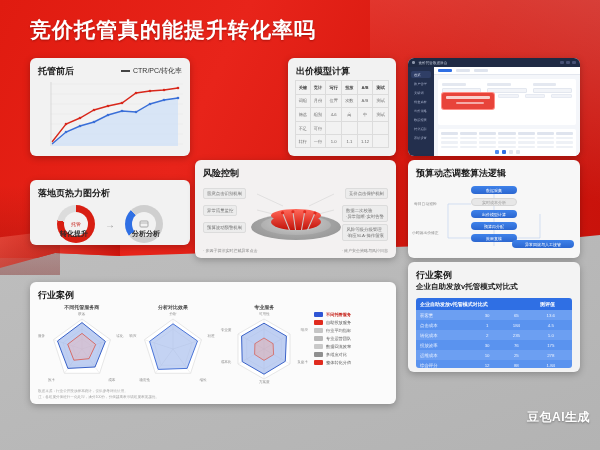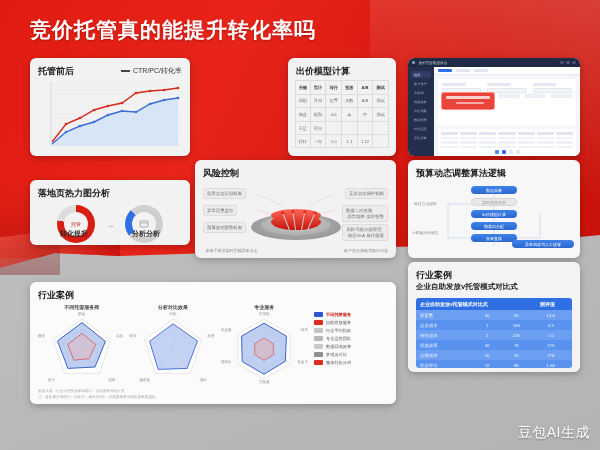--- a/index.html
+++ b/index.html
@@ -199,22 +199,22 @@
   .radar-svg { position:absolute; left:50%; top:10px; transform:translateX(-50%);}
   .radar-axlab { position:absolute; font-size:3.6px; color:#8e8e8e; white-space:nowrap;}
   .radar-legend { position:absolute; right:8px; top:30px; width:74px;}
   .rl-row { display:flex; align-items:center; gap:3px; margin-bottom:3px;}
   .rl-sw { width:9px; height:4.5px; border-radius:1px; display:block;}
   .rl-tx { font-size:4.2px; color:#555; white-space:nowrap;}
   .radar-foot { position:absolute; left:8px; bottom:4px; right:8px; font-size:3.6px; color:#a5a5a5; line-height:1.5;}
 
   
   .watermark {
-    position:absolute; right:10px; bottom:8px;
-    font-size:14px; font-weight:normal; color:#ffffff;
+    position:absolute; right:10px; bottom:24px;
+    font-size:12px; font-weight:bold; color:#ffffff;
     text-shadow:0 1px 2px rgba(0,0,0,.35);
     letter-spacing:.5px;
   }
 </style>
 </head>
 <body>
 
 <div id="root">
   <div class="bg-gray"></div>
   <div class="bg-red">

